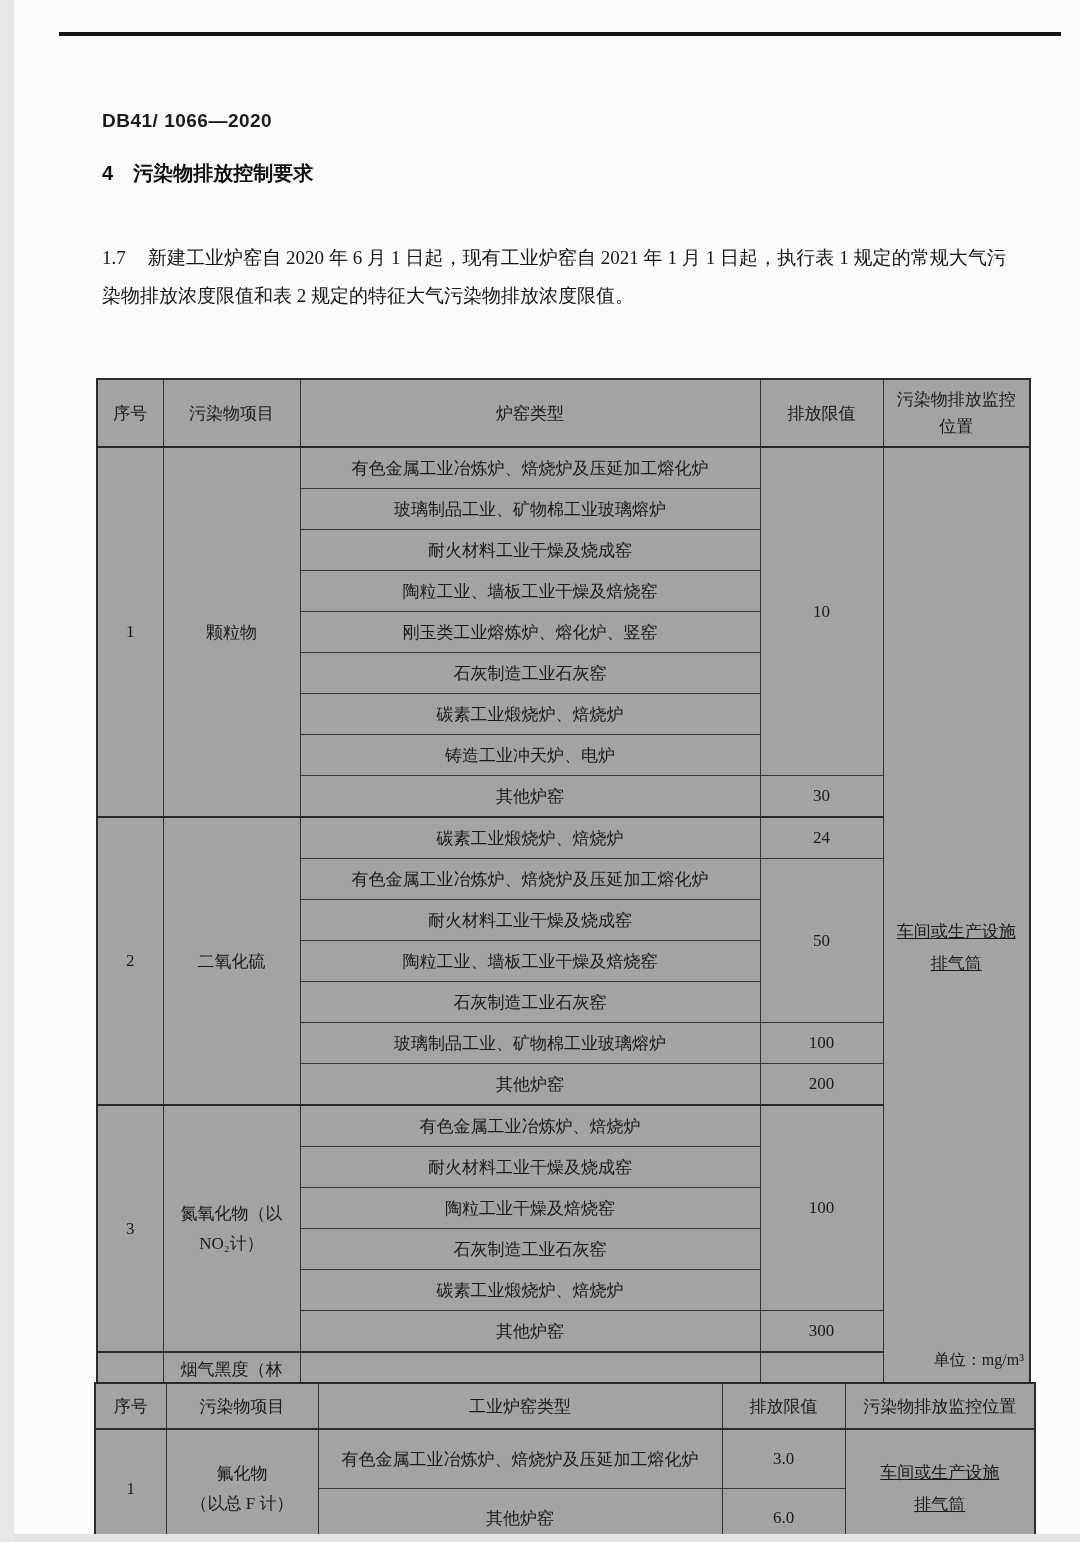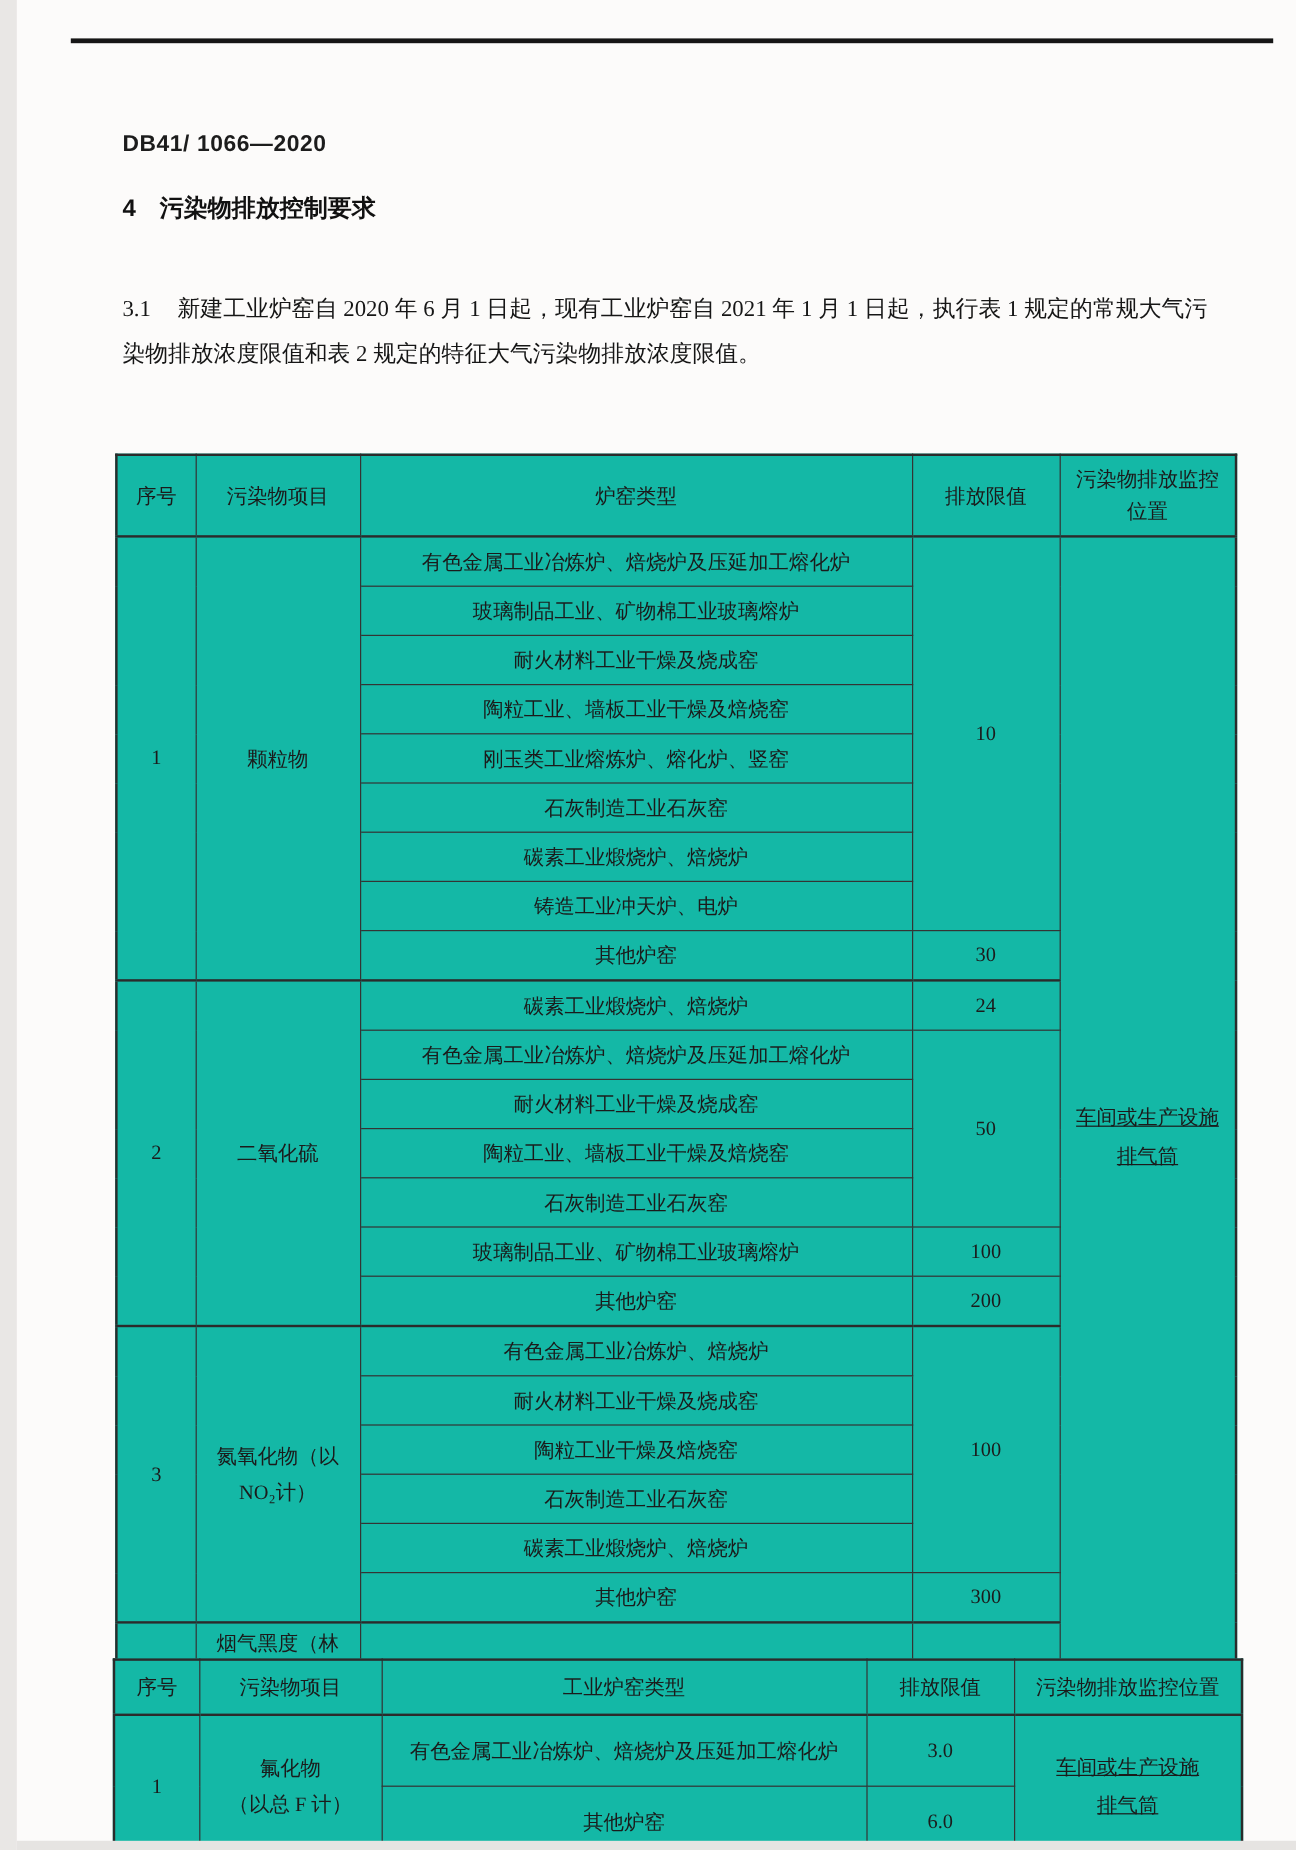--- a/index.html
+++ b/index.html
@@ -22,21 +22,21 @@
   .tbl-title { position:absolute; left:82px; width:933px; text-align:center;
                font-family:"Liberation Sans", sans-serif; font-weight:700; font-size:20px; color:#101010; }
   .tbl-title .lbl { margin-right:16px; }
   .t1-title { top:306px; }
   .t2-title { top:1306px; }
 
   .unit-line { position:absolute; left:82px; width:928px; text-align:right; font-size:16px; color:#1a1a1a; }
   .t1-unit { top:348px; }
   .t2-unit { top:1350px; }
 
-  table { border-collapse:collapse; table-layout:fixed; background:#14b8a6; }
+  table { border-collapse:collapse; table-layout:fixed; background:#a3a3a3; }
   .t1 { position:absolute; left:82px; top:378px; width:933px; border:2px solid #2b2b2b; }
   .t2 { position:absolute; left:80px; top:1382px; width:940px; border:2px solid #2b2b2b; }
 
   th, td { border:1px solid #343434; text-align:center; vertical-align:middle;
            font-size:17px; font-weight:400; padding:2px 9px; color:#1b1b1b;
            overflow:hidden; word-break:break-all; }
   thead th { border-bottom:2px solid #2b2b2b; line-height:27px; }
   .t1 thead th { height:62px; }
   .t2 thead th { height:40px; }
   .t1 td { height:36px; }
@@ -62,21 +62,21 @@
 
   <div class="top-rule"></div>
 
   <div class="doc-number">DB41/ 1066—2020</div>
 
   <div class="section-heading">
     <span class="num">4</span><span>污染物排放控制要求</span>
   </div>
 
   <p class="clause">
-    <span class="num">3.1</span><span>新建工业炉窑自 2020 年 6 月 1 日起，现有工业炉窑自 2021 年 1 月 1 日起，执行表 1 规定的常规大气污染物排放浓度限值和表 2 规定的特征大气污染物排放浓度限值。</span>
+    <span class="num">1.7</span><span>新建工业炉窑自 2020 年 6 月 1 日起，现有工业炉窑自 2021 年 1 月 1 日起，执行表 1 规定的常规大气污染物排放浓度限值和表 2 规定的特征大气污染物排放浓度限值。</span>
   </p>
 
 
   <table class="t1">
     <colgroup>
       <col style="width:66px">
         <col style="width:137px">
         <col style="width:460px">
         <col style="width:123px">
         <col style="width:147px">
@@ -187,20 +187,21 @@
         <td class="two-line">
           <div>烟气黑度（林格</div>
           <div>曼黑度，级）</div>
         </td>
         <td>所有炉窑</td>
         <td>1</td>
       </tr>
     </tbody>
   </table>
 
+  <div class="unit-line t2-unit">单位：mg/m³</div>
 
   <table class="t2">
     <colgroup>
       <col style="width:71px">
         <col style="width:152px">
         <col style="width:404px">
         <col style="width:123px">
         <col style="width:190px">
     </colgroup>
     <thead>

